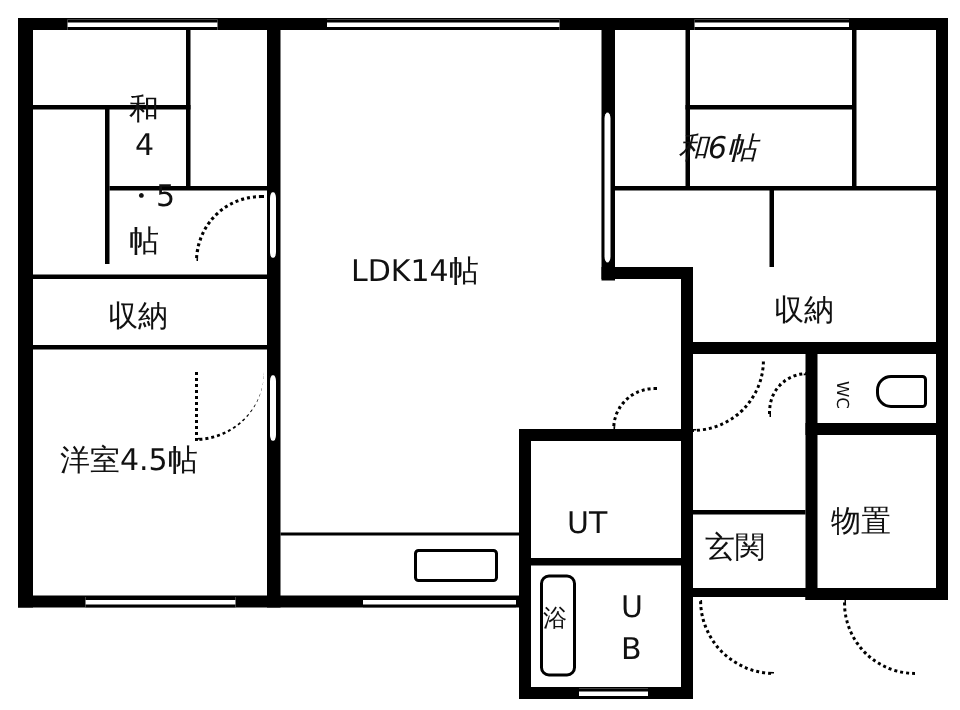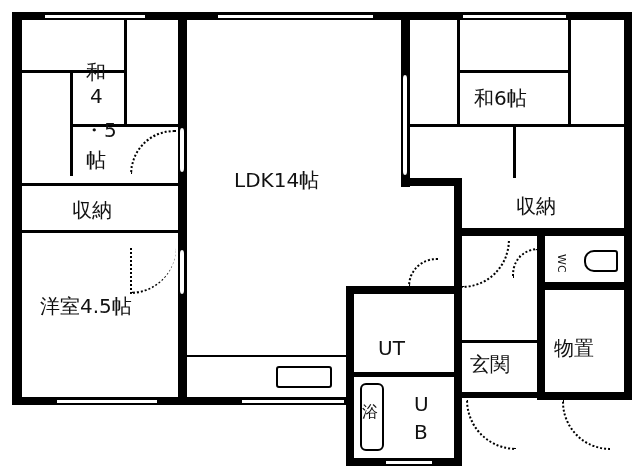--- a/index.html
+++ b/index.html
@@ -78,21 +78,21 @@
   <div class="fix" style="left:360px;top:383px;width:24px;height:68px;border-radius:6px;"></div>
   <div class="fix" style="left:584px;top:250px;width:34px;height:22px;border-radius:10px 3px 3px 10px;"></div>
 
   <div class="lbl" style="left:86px;top:62px;">和</div>
   <div class="lbl" style="left:90px;top:86px;">4</div>
   <div class="lbl" style="left:84px;top:120px;">・5</div>
   <div class="lbl" style="left:86px;top:150px;">帖</div>
   <div class="lbl" style="left:72px;top:200px;">収納</div>
   <div class="lbl" style="left:40px;top:296px;">洋室4.5帖</div>
   <div class="lbl" style="left:234px;top:170px;">LDK14帖</div>
-  <div class="lbl" style="left:474px;top:88px;">和6帖</div>
+  <div class="lbl" style="left:452px;top:88px;font-style:italic;">和6帖</div>
   <div class="lbl" style="left:516px;top:196px;">収納</div>
   <div class="lbl" style="left:378px;top:338px;">UT</div>
   <div class="lbl" style="left:362px;top:404px;font-size:16px;">浴</div>
   <div class="lbl" style="left:414px;top:394px;">U</div>
   <div class="lbl" style="left:414px;top:422px;">B</div>
   <div class="lbl" style="left:556px;top:254px;font-size:11px;writing-mode:vertical-rl;">WC</div>
   <div class="lbl" style="left:470px;top:354px;">玄関</div>
   <div class="lbl" style="left:554px;top:338px;font-family:Liberation Serif, serif;">物置</div>
 </div>
 

